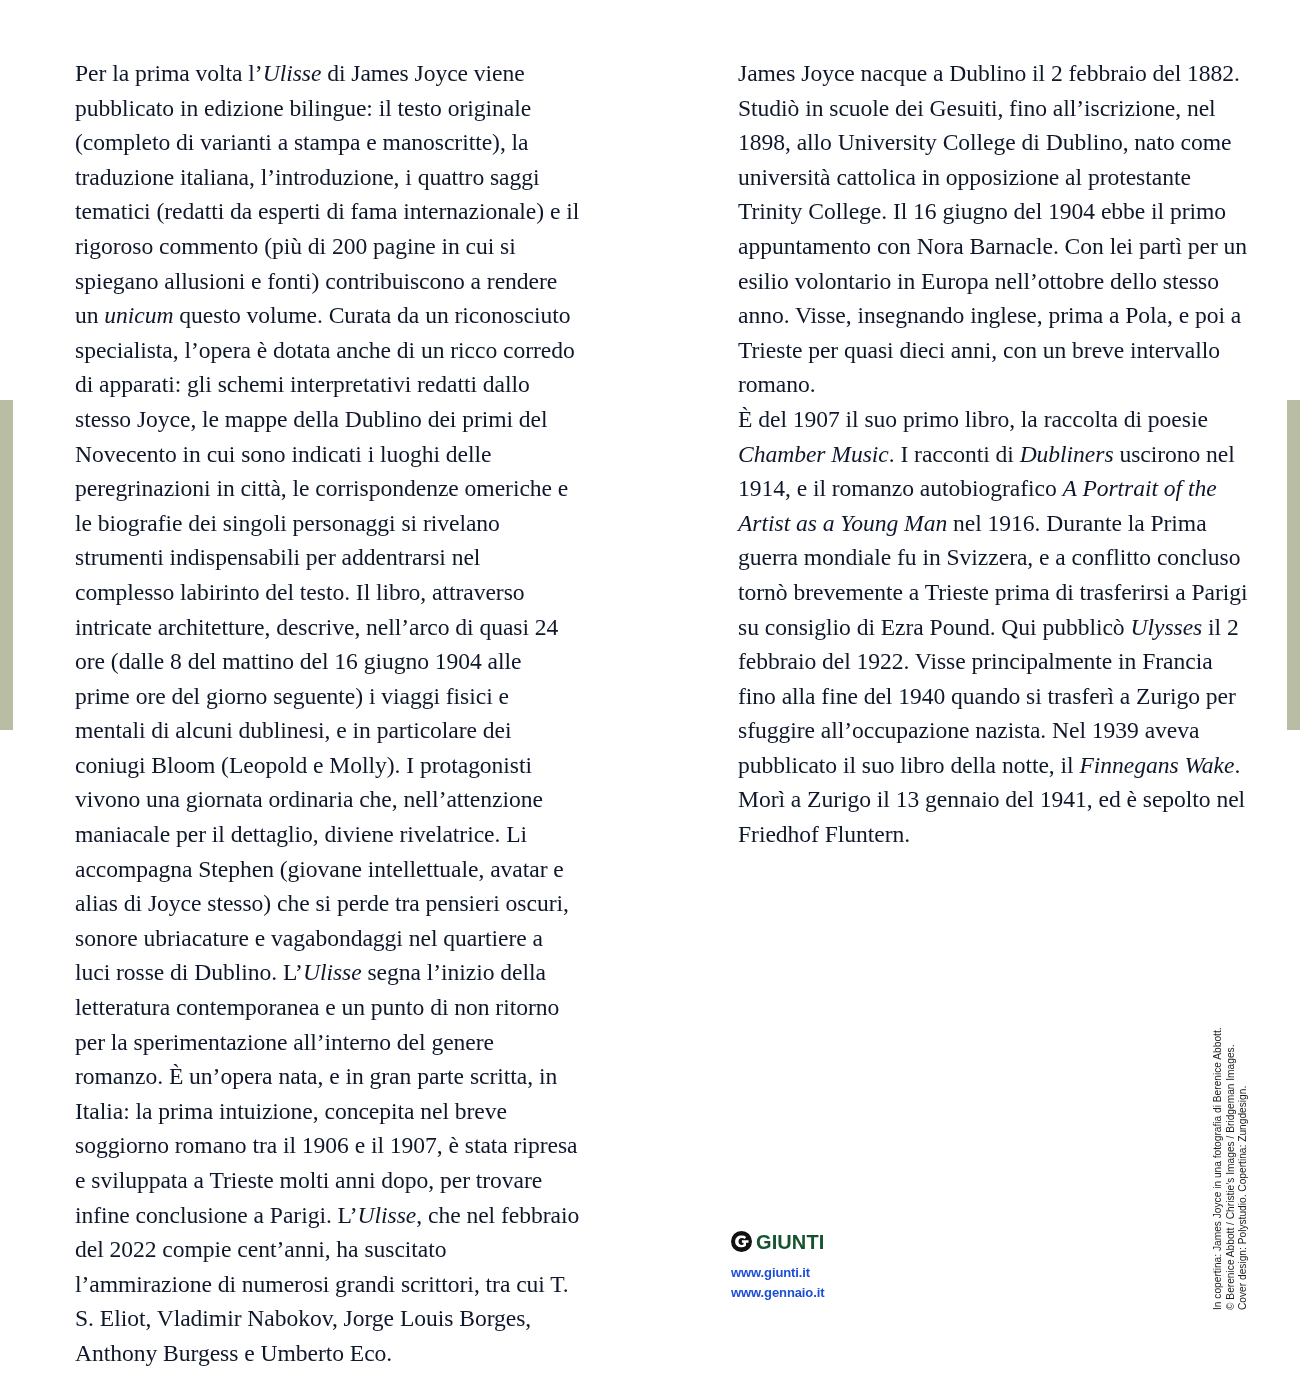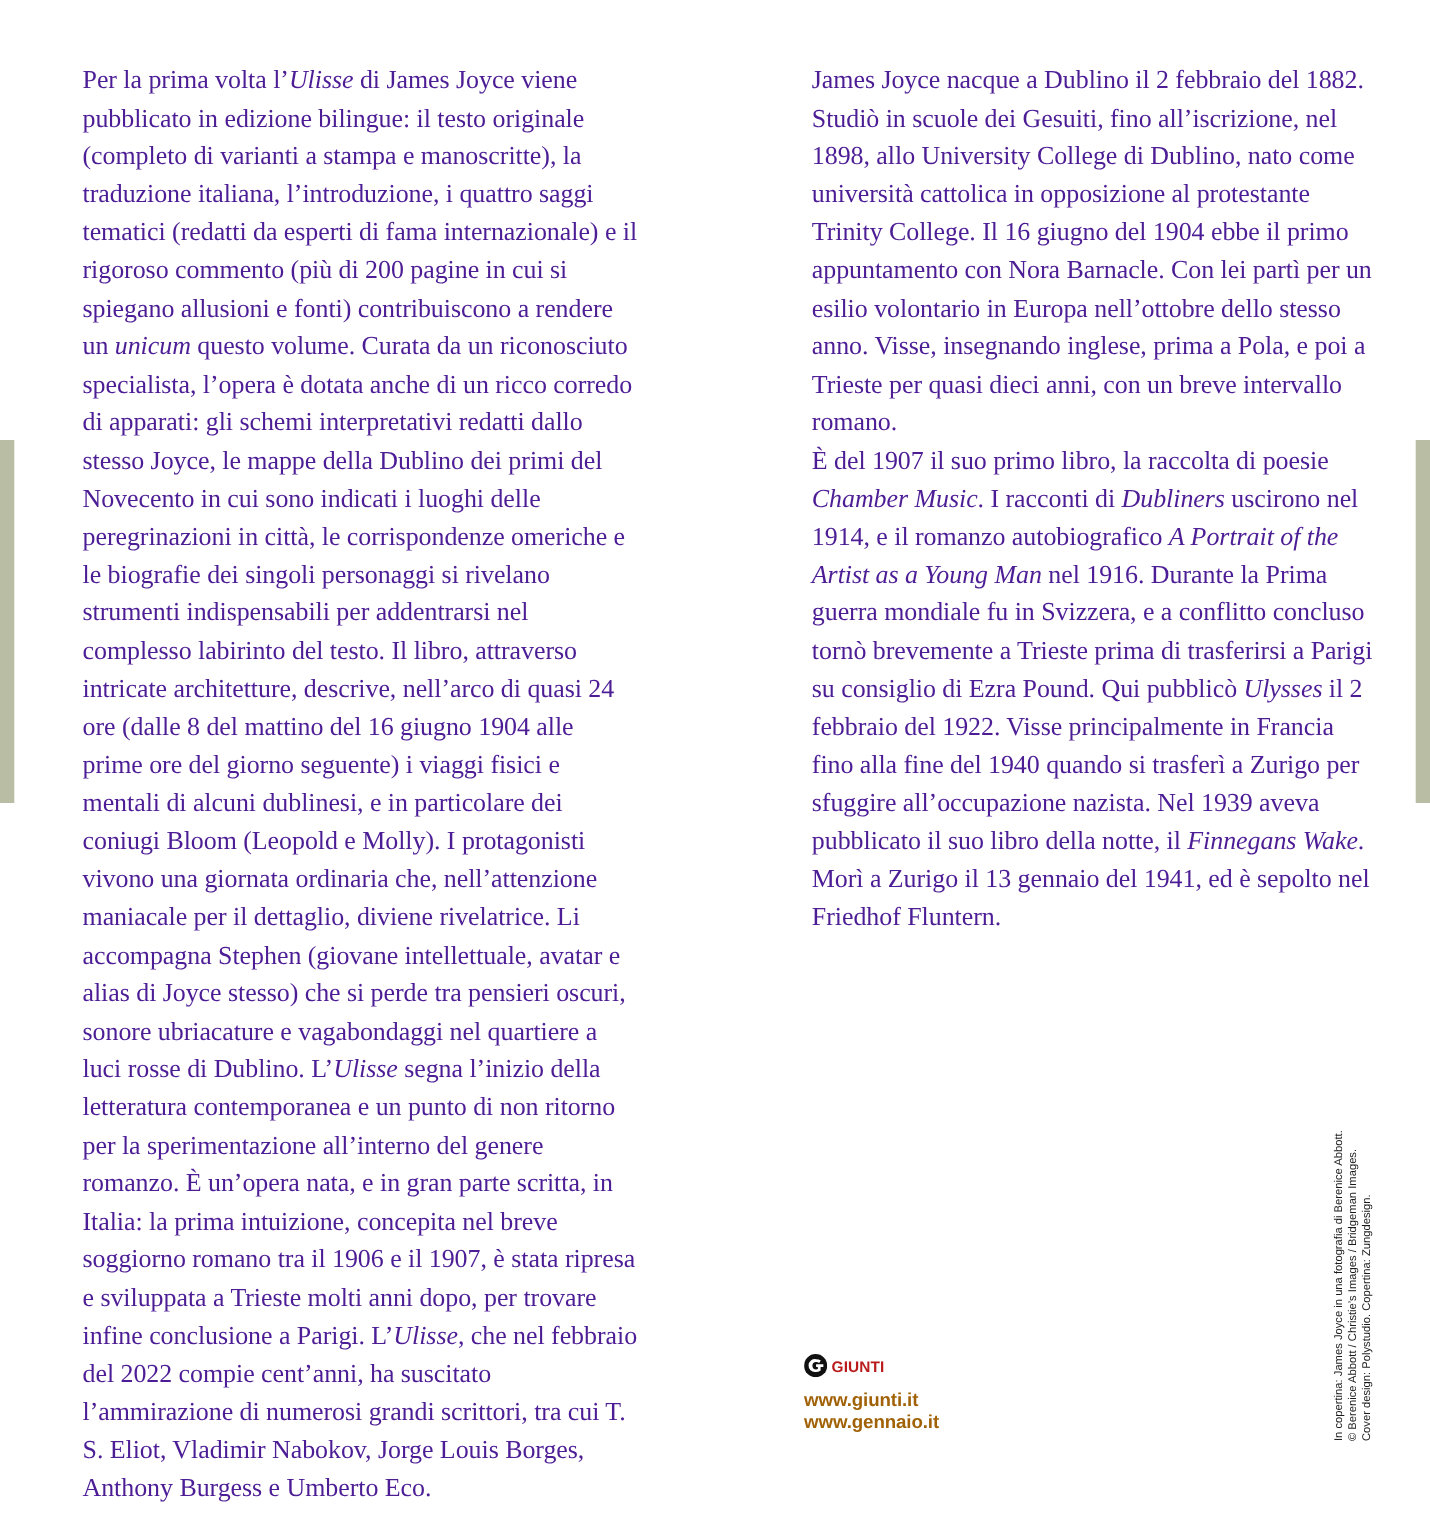--- a/index.html
+++ b/index.html
@@ -26,21 +26,21 @@
   .edge-bar.left  { left: 0; }
   .edge-bar.right { right: 0; }
 
   
   .blurb-col {
     position: absolute;
     top: 56px;
     font-size: 23.6px;
     line-height: 34.6px;
     letter-spacing: -0.05px;
-    color: #4c1d95;
+    color: #0f172a;
     text-rendering: optimizeLegibility;
   }
   .blurb-col.left  { left: 75px;  width: 505px; }
   .blurb-col.right { left: 738px; width: 512px; }
 
   .blurb-col p { margin: 0; }
   .blurb-col i, .blurb-col em { font-style: italic; }
 
   
   .publisher {
@@ -56,31 +56,31 @@
     margin-bottom: 11px;
   }
   .logo-mark {
     width: 21px;
     height: 21px;
     position: relative;
     display: inline-block;
   }
   .logo-mark svg { display: block; }
   .logo-word {
-    font-size: 14px;
+    font-size: 20px;
     font-weight: bold;
     letter-spacing: 0.1px;
-    color: #b91c1c;
+    color: #14532d;
     line-height: 1;
   }
   .url-list {
-    font-size: 17px;
+    font-size: 13px;
     font-weight: bold;
     line-height: 20px;
-    color: #a16207;
+    color: #1d4ed8;
     letter-spacing: -0.1px;
   }
   .url-list div { white-space: nowrap; }
 
   
   .credits {
     position: absolute;
     left: 1212px;
     top: 1005px;
     width: 46px;

